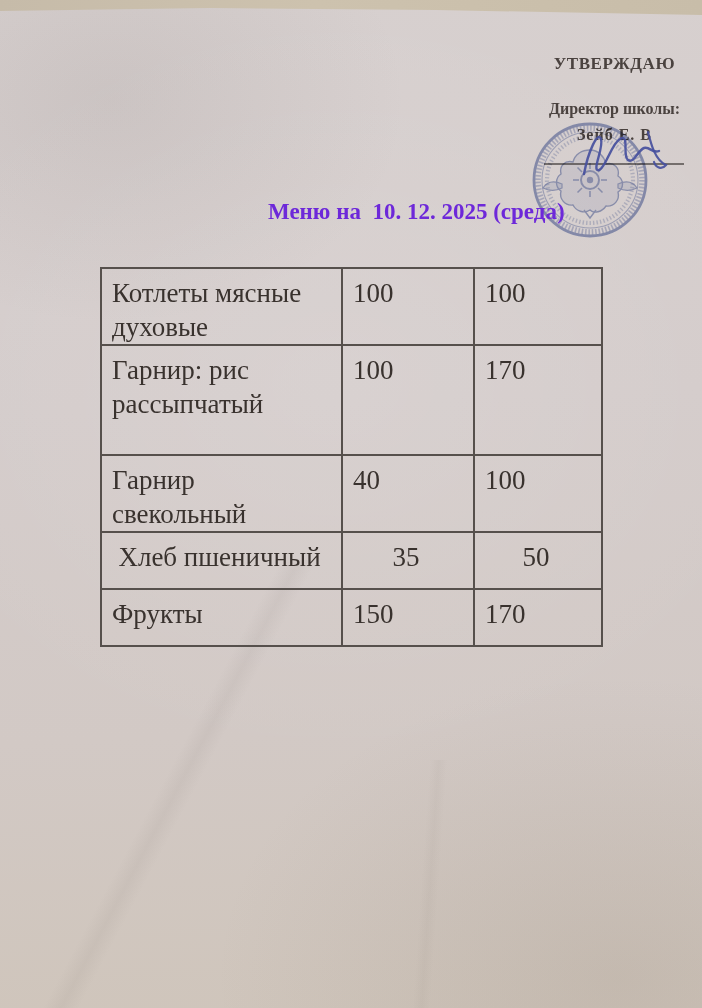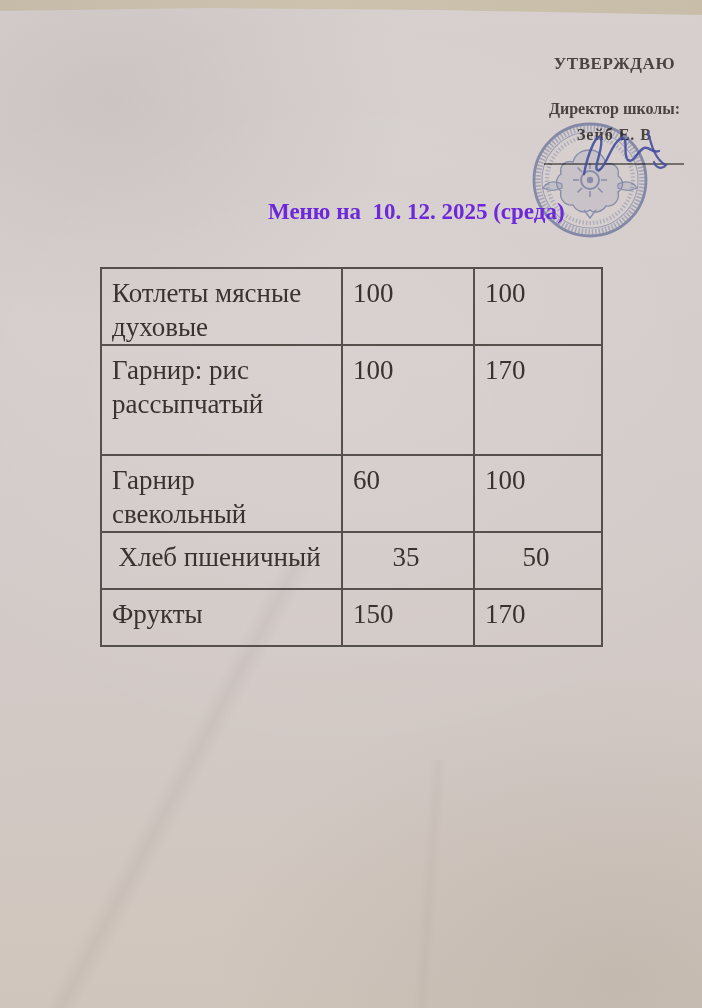--- a/index.html
+++ b/index.html
@@ -105,21 +105,21 @@
         <td>100</td>
         <td>100</td>
       </tr>
       <tr class="r2">
         <td>Гарнир: рис рассыпчатый</td>
         <td>100</td>
         <td>170</td>
       </tr>
       <tr class="r3">
         <td>Гарнир свекольный</td>
-        <td>60</td>
+        <td>40</td>
         <td>100</td>
       </tr>
       <tr class="r4">
         <td>Хлеб пшеничный</td>
         <td>35</td>
         <td>50</td>
       </tr>
       <tr class="r6">
         <td>Фрукты</td>
         <td>150</td>

